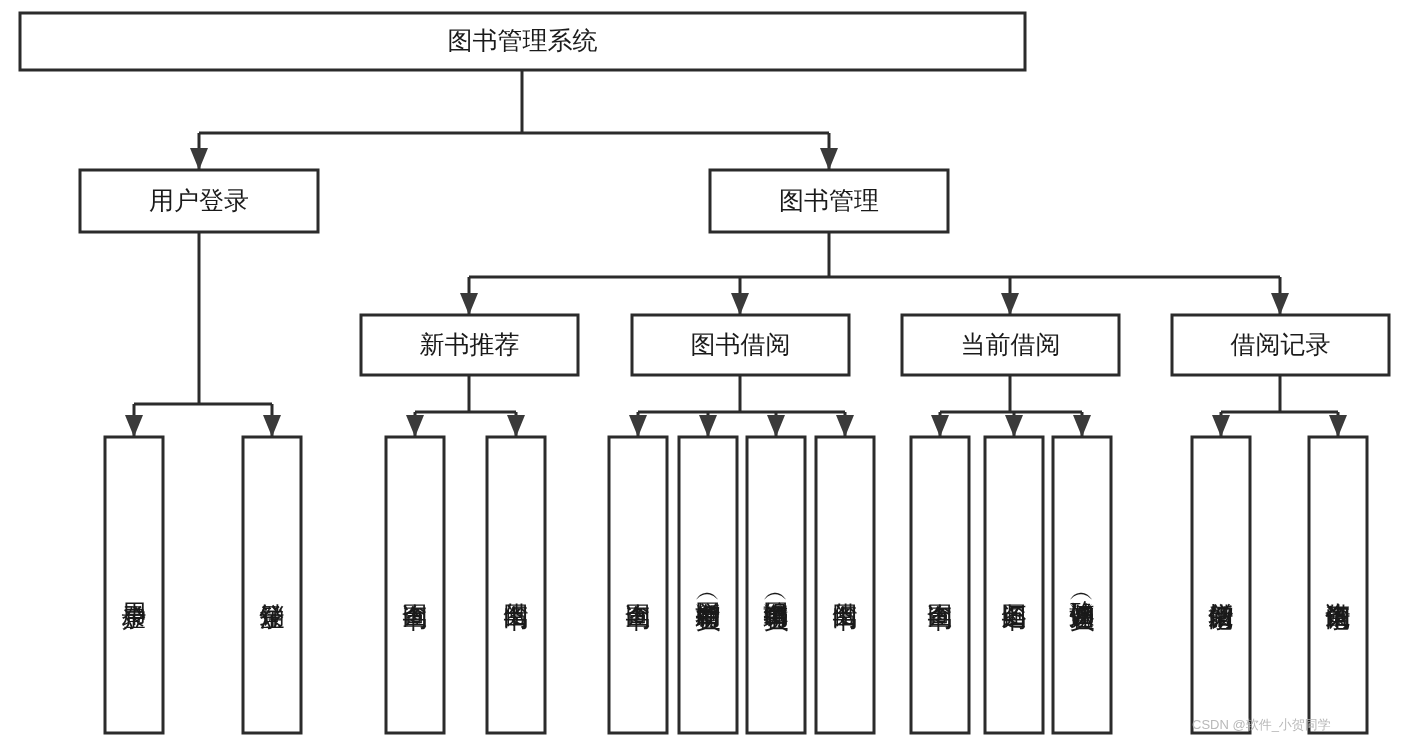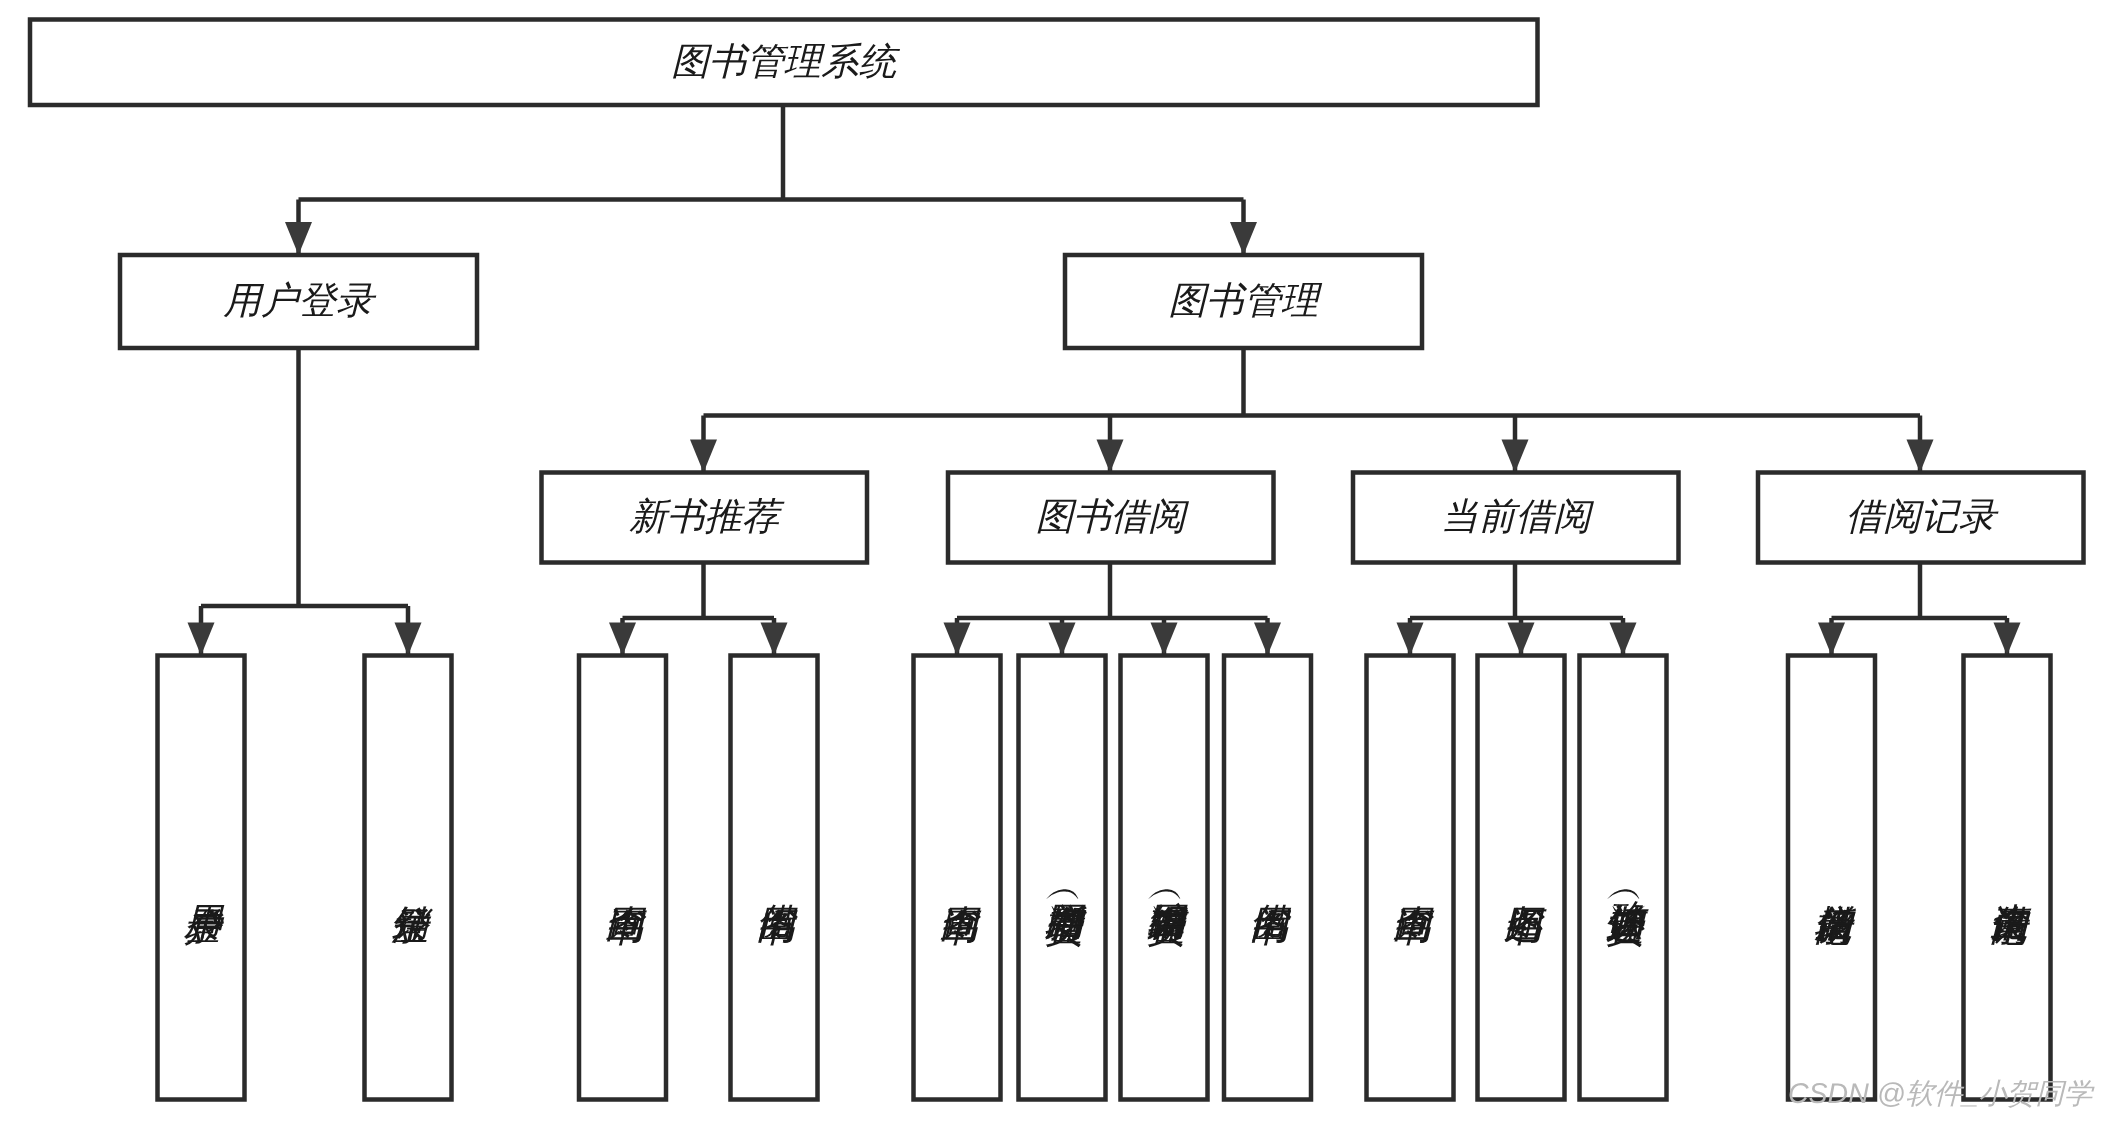--- a/index.html
+++ b/index.html
@@ -10,21 +10,20 @@
   }
   body {
     font-family: "Liberation Sans", "DejaVu Sans", sans-serif;
   }
   #diagram-root {
     position: relative;
     width: 1405px;
     height: 747px;
     background: #ffffff;
     overflow: hidden;
-    font-style: italic;
   }
   svg.flow {
     position: absolute;
     left: 0;
     top: 0;
     width: 1405px;
     height: 747px;
     display: block;
   }
   .node-rect {
@@ -62,21 +61,21 @@
     display: flex;
     align-items: center;
     justify-content: center;
     text-align: center;
     pointer-events: none;
     box-sizing: border-box;
   }
   .watermark {
     position: absolute;
     font-family: "Liberation Sans", "DejaVu Sans", sans-serif;
-    font-size: 19px;
+    font-size: 13px;
     color: #b9b9b9;
     white-space: nowrap;
     user-select: none;
   }
 </style>
 </head>
 <body>
 
 <div id="diagram-root">
   <svg class="flow" viewBox="0 0 1405 747">

